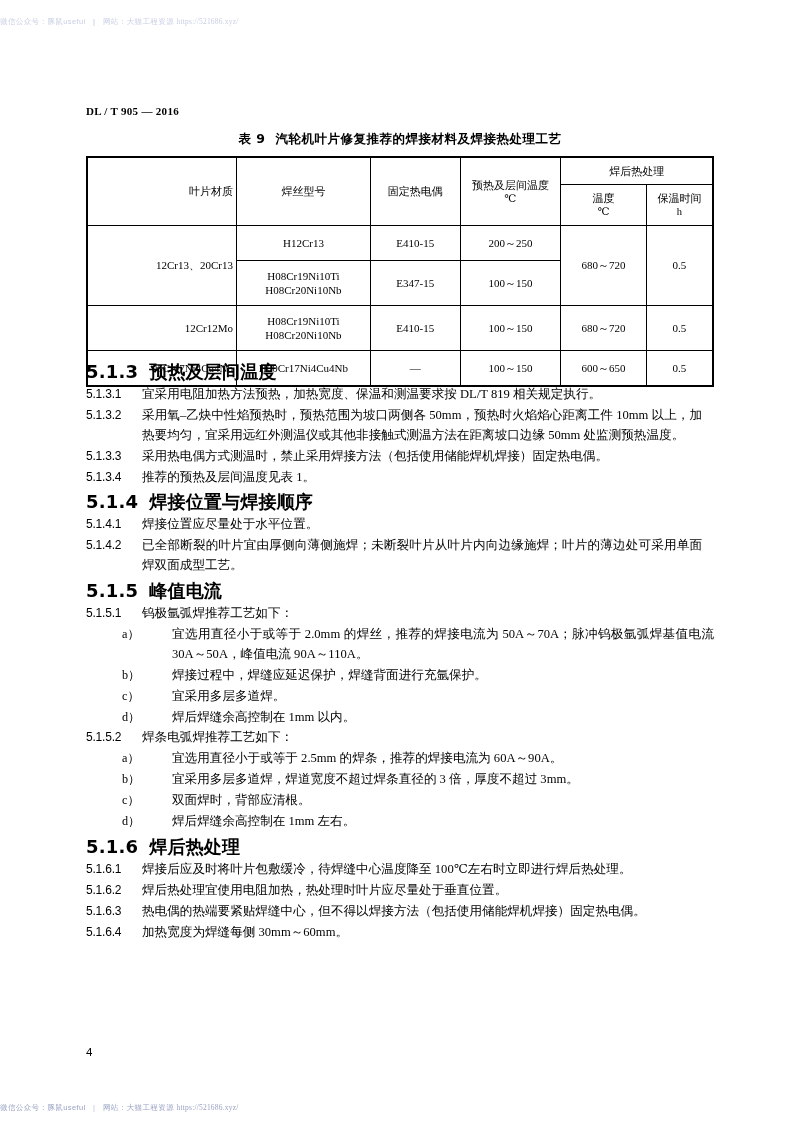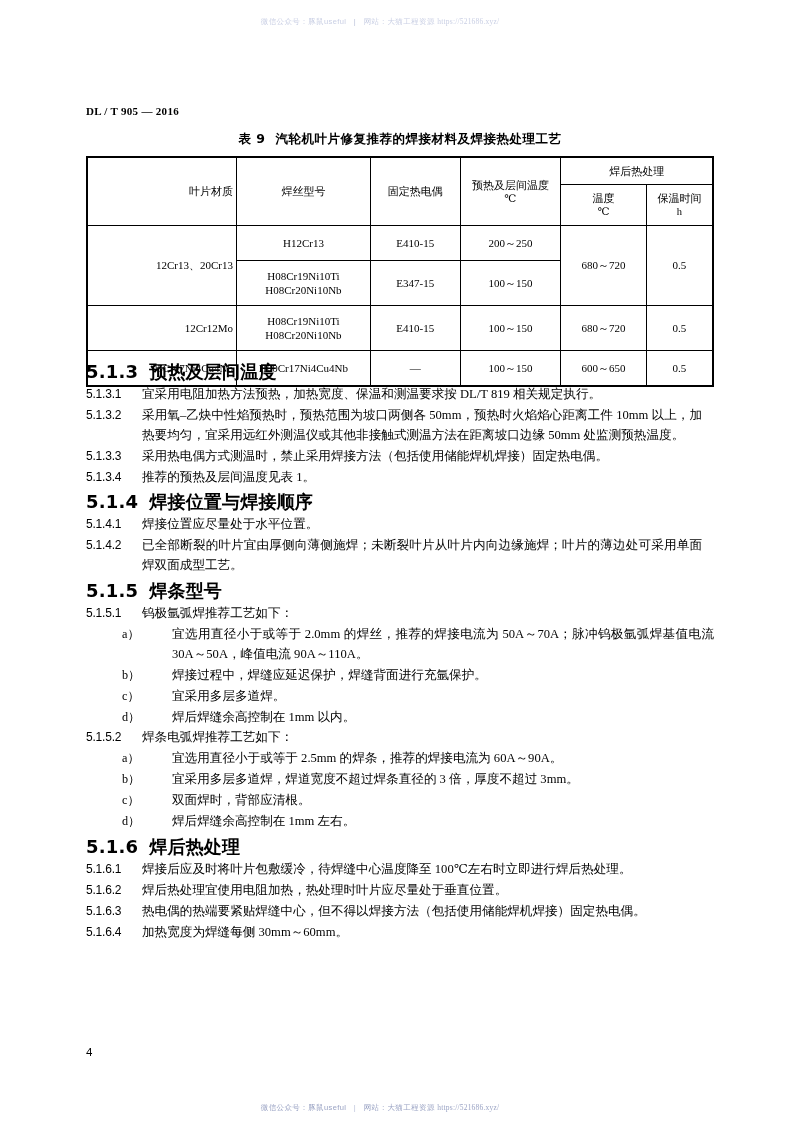--- a/index.html
+++ b/index.html
@@ -14,21 +14,20 @@
     font-family: "Liberation Serif", "DejaVu Serif", serif;
     color: #000000;
     overflow: hidden;
   }
 
   
   .watermark {
     position: absolute;
     left: 0;
     width: 760px;
-    text-align: center;
     font-family: "Liberation Sans", sans-serif;
     font-size: 7.5px;
     letter-spacing: .4px;
     white-space: nowrap;
   }
   .watermark-top {
     top: 17px;
     color: #c9cfe4;
   }
   .watermark-bottom {
@@ -281,21 +280,21 @@
       <span class="num">5.1.4</span><span>焊接位置与焊接顺序</span>
     </h3>
     <p class="para">
       <span class="pnum">5.1.4.1</span><span>焊接位置应尽量处于水平位置。</span>
     </p>
     <p class="para">
       <span class="pnum">5.1.4.2</span><span>已全部断裂的叶片宜由厚侧向薄侧施焊；未断裂叶片从叶片内向边缘施焊；叶片的薄边处可采用单面焊双面成型工艺。</span>
     </p>
 
     <h3 class="sec gap-before gap-after">
-      <span class="num">5.1.5</span><span>焊条型号</span>
+      <span class="num">5.1.5</span><span>峰值电流</span>
     </h3>
     <p class="para">
       <span class="pnum">5.1.5.1</span><span>钨极氩弧焊推荐工艺如下：</span>
     </p>
     <ol class="alpha">
       <li>
         <span class="marker">a）</span><span>宜选用直径小于或等于 2.0mm 的焊丝，推荐的焊接电流为 50A～70A；脉冲钨极氩弧焊基值电流 30A～50A，峰值电流 90A～110A。</span>
       </li>
       <li>
         <span class="marker">b）</span><span>焊接过程中，焊缝应延迟保护，焊缝背面进行充氩保护。</span>

